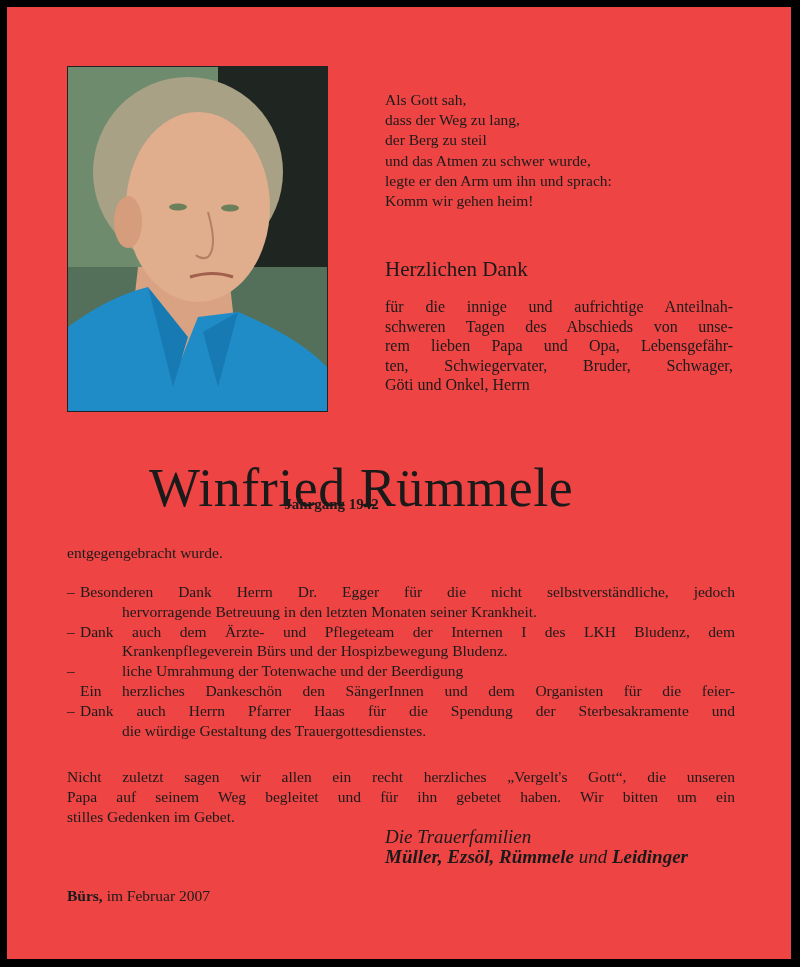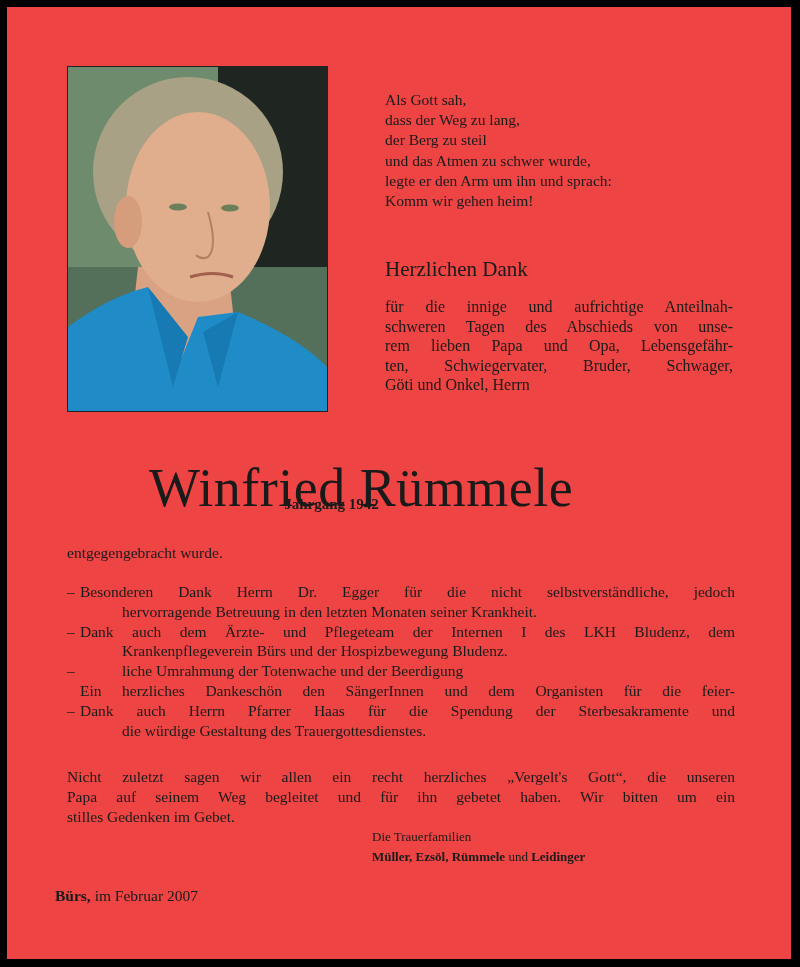--- a/index.html
+++ b/index.html
@@ -45,26 +45,27 @@
   .intro { top:536px; }
   .list { top:575px; }
   .list .item { position:relative; padding-left:13px; }
   .list .item .dash { position:absolute; left:0; top:0; }
   .list .item .line { display:block; text-align:justify; text-align-last:justify; }
   .list .item .line.last { text-align-last:left;margin-left:42px; }
   .closing { top:723px;margin-top:37px; }
   .closing span { display:block; text-align:justify; text-align-last:justify; }
   .closing span.last { text-align-last:left; }
   .signature {
-    position:absolute; left:365px; top:820px; font-size:13px; line-height:20px;
+    position:absolute; left:378px; top:820px; font-size:19px; line-height:20px;
     font-family:"Liberation Serif", serif;
+    font-style:italic;
   }
   .signature b { font-weight:bold; }
   .place {
-    position:absolute; left:48px; top:880px; font-size:15.5px; font-family:"Liberation Serif", serif;
+    position:absolute; left:60px; top:880px; font-size:15.5px; font-family:"Liberation Serif", serif;
   }
 </style>
 </head>
 <body>
 
 <div class="page">
 
   <div class="photo">
     <svg width="259" height="344" viewBox="0 0 259 344">
 

